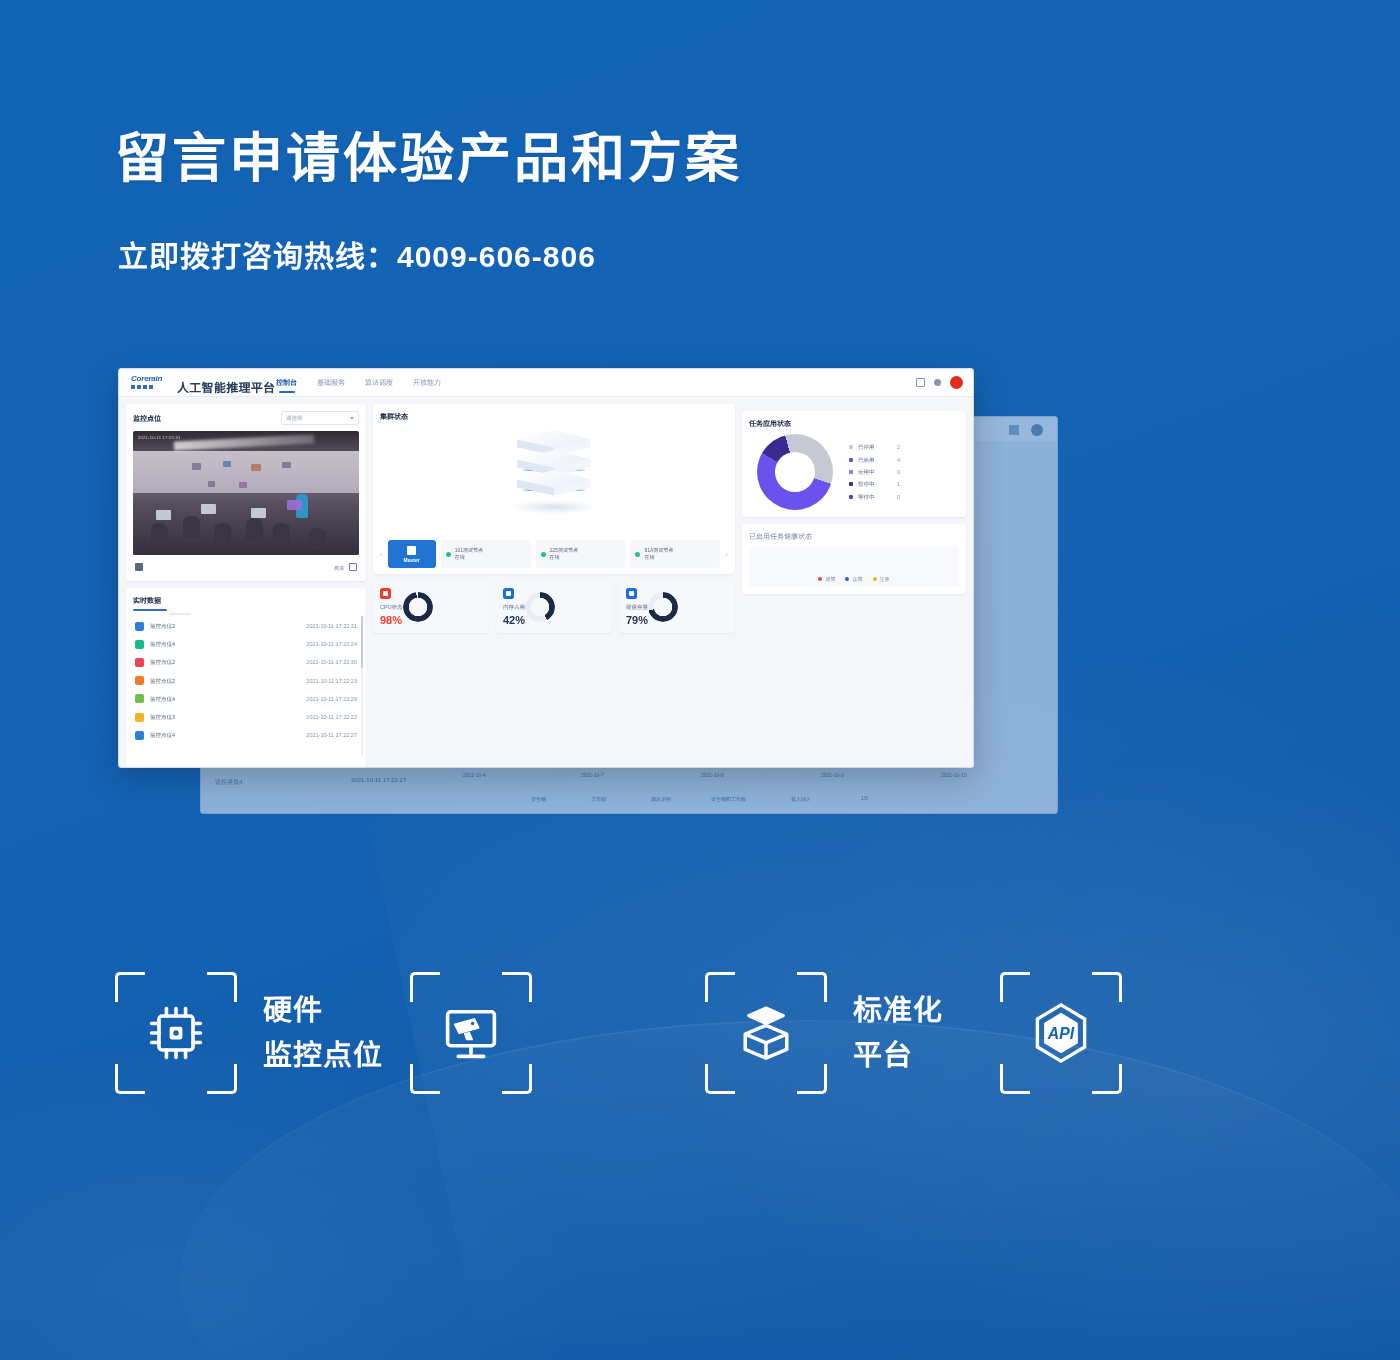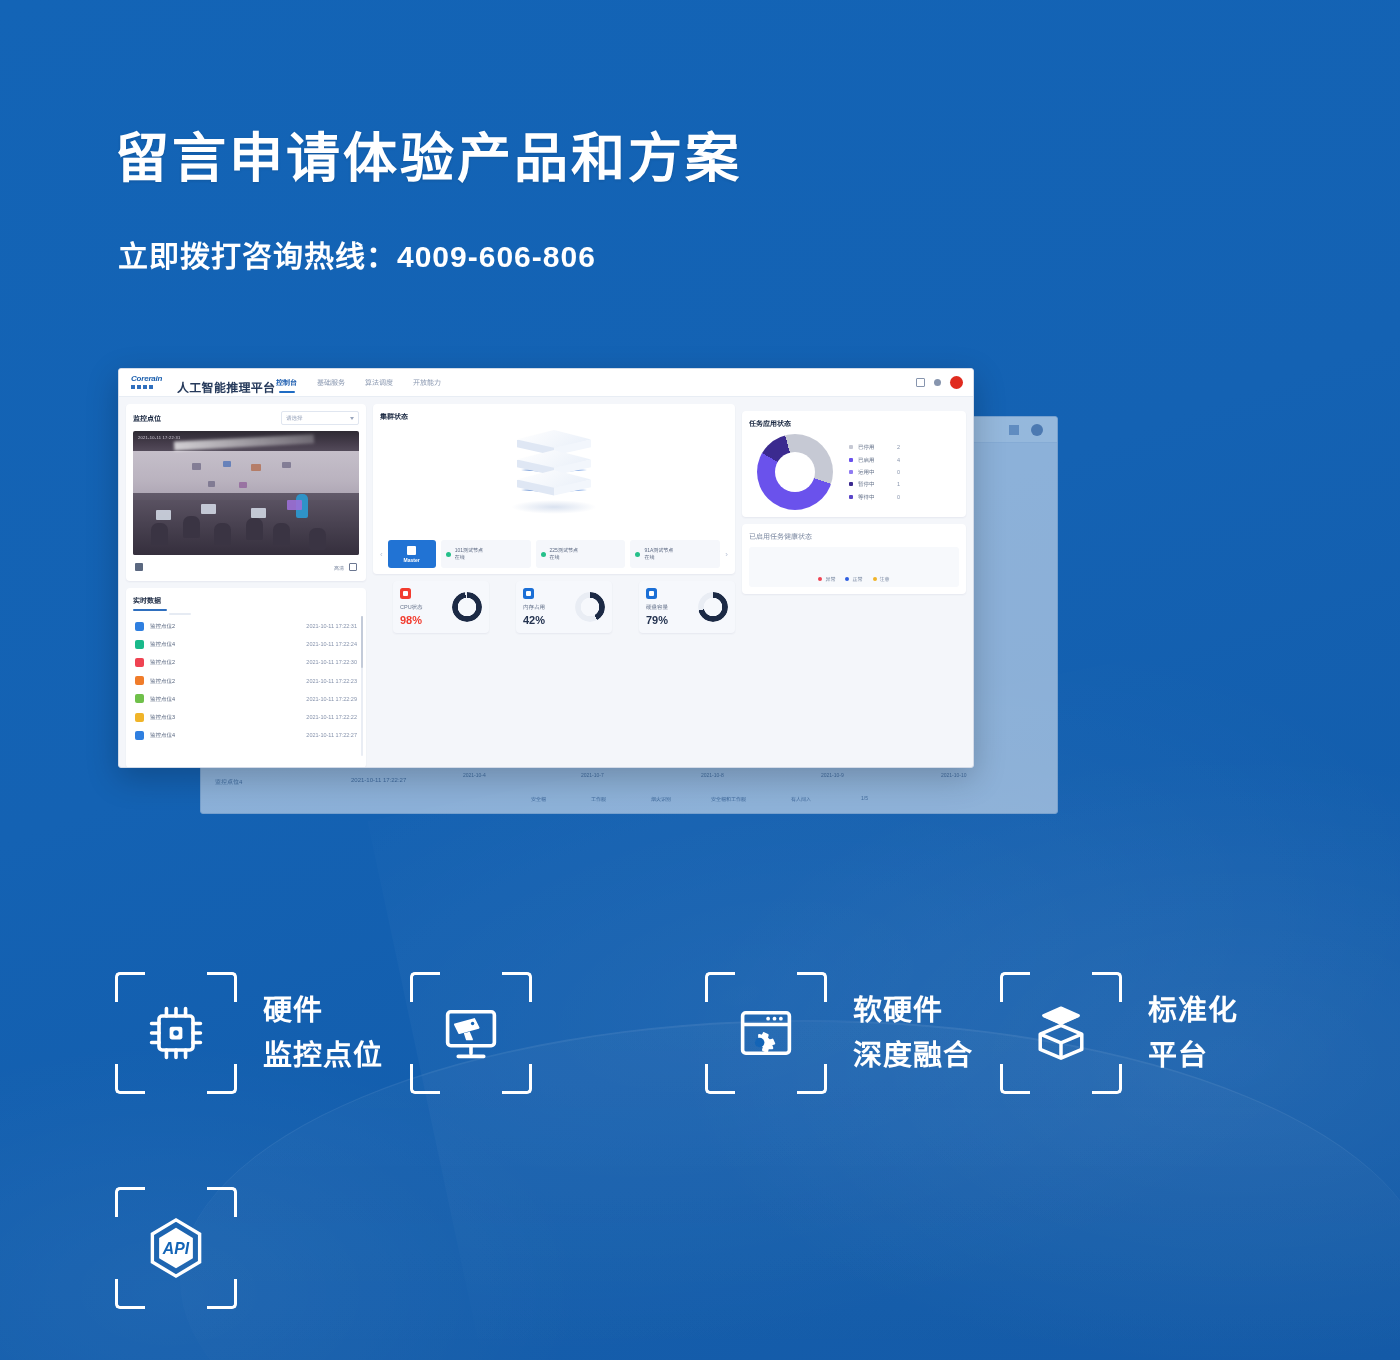--- a/index.html
+++ b/index.html
@@ -153,21 +153,21 @@
   .node-master .ms-ic { width: 9px; height: 9px; background: #fff; border-radius: 1px; }
   .node-master .ms-lb { font-size: 5px; font-weight: bold; }
   .node {
     flex: 1; height: 28px; border-radius: 3px; background: #f5f7fb;
     display: flex; align-items: center; gap: 4px; padding: 0 5px;
   }
   .node .ndot { width: 5px; height: 5px; border-radius: 50%; background: #25c08a; flex: 0 0 auto; }
   .node .ntx { font-size: 5px; color: #5d6a83; line-height: 1.5; }
 
   .metrics { display: flex; gap: 7px; margin-top: 7px; }
-  .metric { flex: 1; height: 52px; border-radius: 4px; background: #f6f8fc; padding: 5px 7px; display: flex; justify-content: space-between; align-items: center; margin-left: 20px; }
+  .metric { flex: 1; height: 52px; border-radius: 4px; background: #f6f8fc; padding: 5px 7px; display: flex; align-items: center; }
   .m-left .m-ic { width: 11px; height: 11px; border-radius: 2.5px; display: flex; align-items: center; justify-content: center; }
   .m-ic.red { background: #f23c2f; }
   .m-ic.blue { background: #1b6fd6; }
   .m-ic i { display: block; width: 5px; height: 5px; background: #fff; border-radius: 1px; }
   .m-label { font-size: 5.5px; color: #69768e; margin-top: 4px; }
   .m-value { font-size: 11px; font-weight: bold; margin-top: 3px; color: #243350; }
   .m-value.red { color: #f23c2f; }
   .ring { width: 30px; height: 30px; border-radius: 50%; }
 
   
@@ -539,41 +539,20 @@
         <rect x="10" y="12" width="44" height="32" rx="3"></rect>
         <path d="M32 44v7M20 54h24" stroke-linecap="round"></path>
         <path d="M17 24l18-5 4 8-18 5z" fill="#fff" stroke="#fff" stroke-width="2" stroke-linejoin="round"></path>
         <circle cx="33.5" cy="23" r="1.6" fill="#1364b6" stroke="none"></circle>
         <path d="M26 32l2 6h5l-3-7" fill="#fff" stroke="#fff" stroke-width="1.6" stroke-linejoin="round"></path>
       </svg>
     </div>
   </div>
 
 
-  <div class="feature">
-    <div class="f-icon">
-      <span class="brk tl"></span>
-        <span class="brk tr"></span>
-        <span class="brk bl"></span>
-        <span class="brk br"></span>
-      <svg class="f-glyph" width="68" height="68" viewBox="0 0 64 64" fill="none" stroke="#fff" stroke-width="3.4">
-        <rect x="10" y="13" width="44" height="38" rx="3"></rect>
-        <path d="M10 24h44"></path>
-        <circle cx="40" cy="18.5" r="1.8" fill="#fff" stroke="none"></circle>
-        <circle cx="46" cy="18.5" r="1.8" fill="#fff" stroke="none"></circle>
-        <circle cx="34" cy="18.5" r="1.8" fill="#fff" stroke="none"></circle>
-        <path d="M32 30.5l3.2.9.9-2.6 3.4 1.5-.7 2.7 2.3 2.3 2.7-.7 1.5 3.4-2.6.9.9 3.2h-3.8l-.9 3.2-3.4-1.5.7-2.7-2.3-2.3-2.7.7-1.5-3.4 2.6-.9z" fill="#fff" stroke="#fff" stroke-width="2" stroke-linejoin="round" transform="translate(-8,2) scale(1.05)"></path>
-        <circle cx="26" cy="41" r="4.5" fill="#1364b6" stroke="none"></circle>
-      </svg>
-    </div>
-    <div class="f-text">
-      <div>软硬件</div>
-      <div>深度融合</div>
-    </div>
-  </div>
 
   <div class="feature">
     <div class="f-icon">
       <span class="brk tl"></span>
         <span class="brk tr"></span>
         <span class="brk bl"></span>
         <span class="brk br"></span>
       <svg class="f-glyph" width="70" height="70" viewBox="0 0 64 64" fill="none" stroke="#fff" stroke-width="3.2" stroke-linejoin="round">
         <path d="M32 25L13 33v14l19 8 19-8V33z"></path>
         <path d="M13 33l19 8 19-8"></path>

